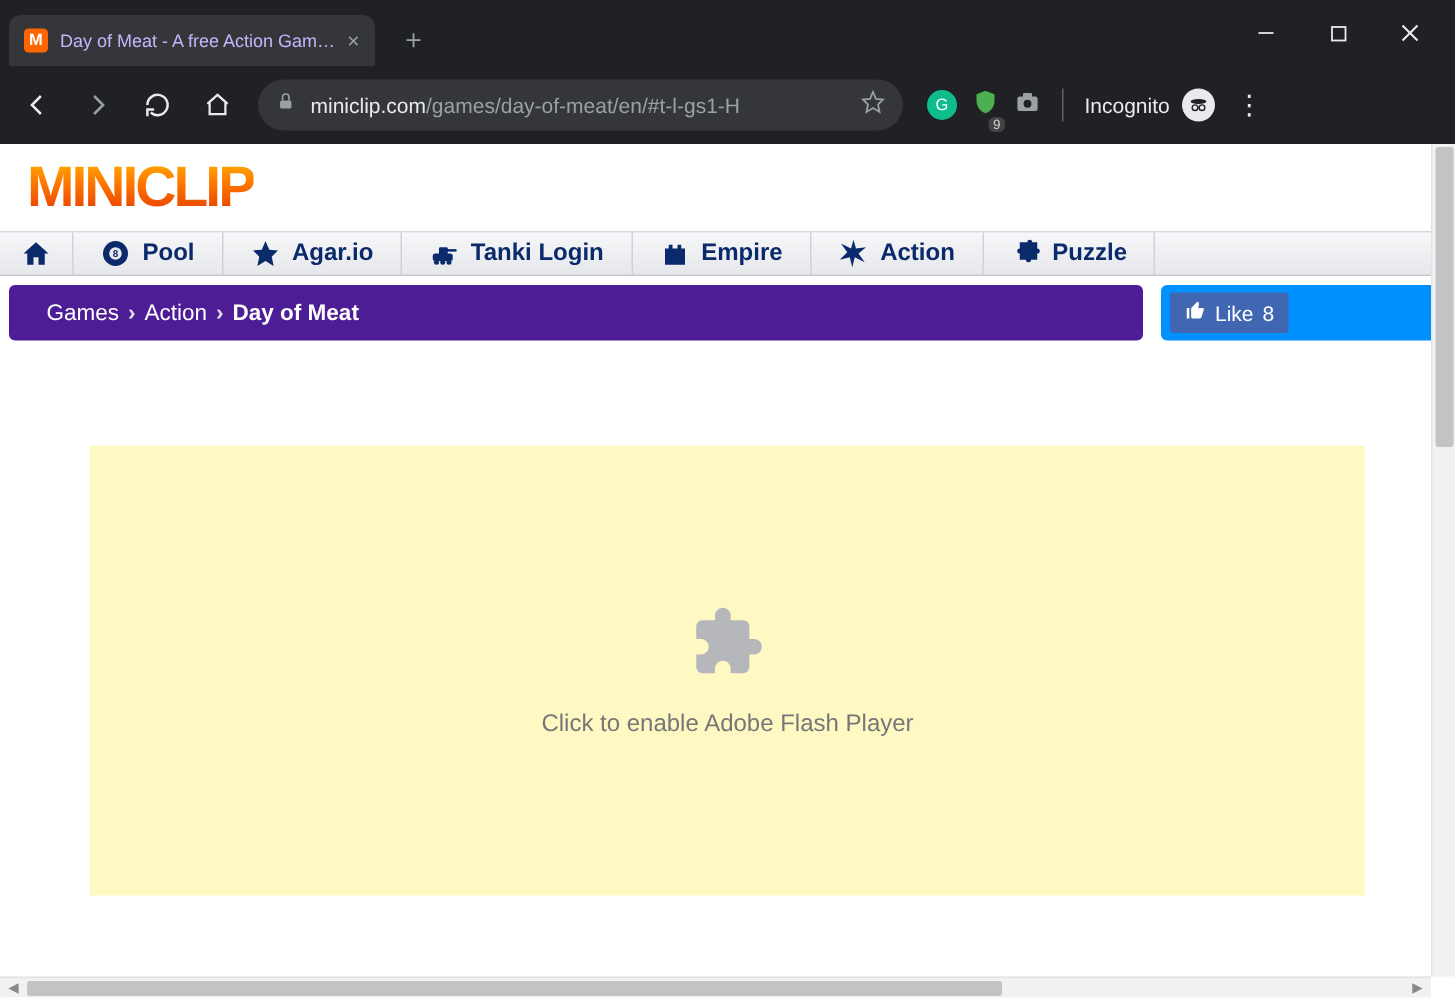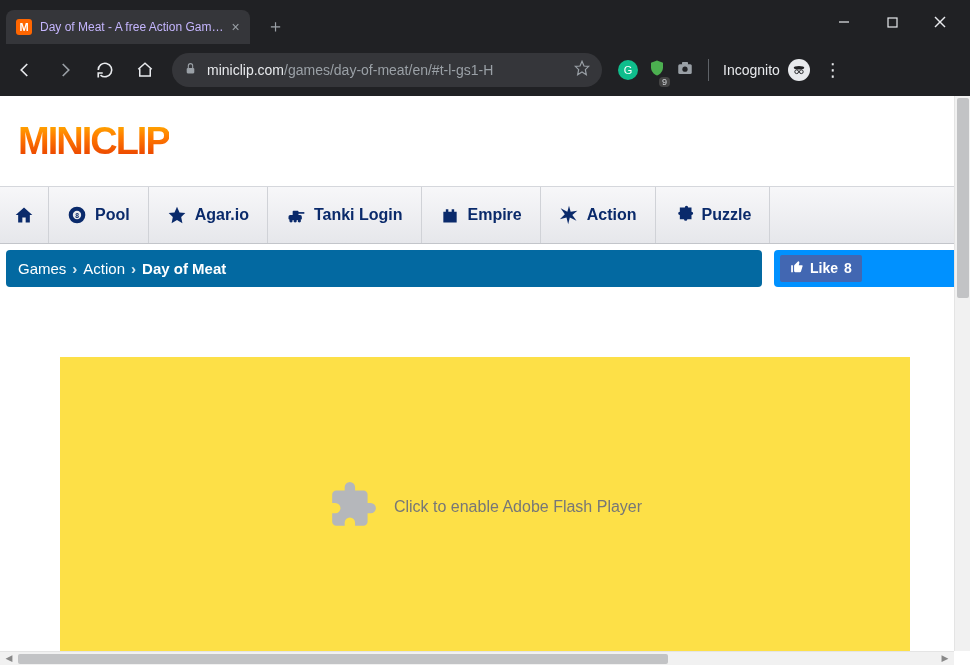--- a/index.html
+++ b/index.html
@@ -29,44 +29,44 @@
 .ext-shield { color: #4caf50; position: relative; }
 .ext-shield .badge { position: absolute; bottom: -6px; right: -4px; background: #444; color: #cfd2d5; font-size: 9px; padding: 0 3px; border-radius: 4px; }
 .ext-cam { color: #9aa0a6; font-size: 16px; }
 .divider-v { width: 1px; height: 22px; background: #5f6368; margin: 0 8px; }
 .incognito-label { color: #e8eaed; font-size: 14px; display: flex; align-items: center; gap: 8px; }
 .spy-icon { width: 22px; height: 22px; background: #e8eaed; border-radius: 50%; display: flex; align-items: center; justify-content: center; }
 .menu-dots { color: #e8eaed; font-size: 18px; width: 34px; text-align: center; cursor: pointer; }
 
 
 .page { background: #fff; height: calc(665px - 96px - 14px); overflow: hidden; position: relative; }
-.page-header { display: flex; align-items: center; padding: 26px 18px; gap: 22px; }
+.page-header { display: flex; align-items: center; padding: 10px 18px; gap: 22px; }
 .logo { font-family: 'Arial Black', sans-serif; font-size: 38px; font-weight: 900; letter-spacing: -2px; background: linear-gradient(180deg, #ffb300 0%, #ff7a00 40%, #e63900 100%); -webkit-background-clip: text; background-clip: text; -webkit-text-fill-color: transparent; line-height: 1; }
 .search-box { flex: 1; max-width: 400px; display: flex; align-items: center; border: 1px solid #bbb; border-radius: 6px; height: 42px; padding: 0 10px; background: #fff; }
 .search-input { flex: 1; border: none; outline: none; font-size: 16px; color: #555; }
 .search-ico { color: #bbb; }
 .auth-area { margin-left: auto; display: flex; align-items: center; gap: 18px; }
 .signup-link { color: #0a2a6b; font-size: 17px; font-weight: bold; cursor: pointer; }
 .fb-box { width: 34px; height: 34px; background: #0a2a6b; border-radius: 5px; color: #fff; display: flex; align-items: center; justify-content: center; font-family: serif; font-size: 24px; font-weight: bold; }
 
-.nav-bar { display: flex; background: linear-gradient(180deg, #f7f7f9 0%, #e6e7eb 100%); border-top: 1px solid #d5d7dc; border-bottom: 1px solid #c3c5ca; height: 58px; }
+.nav-bar { display: flex; background: linear-gradient(180deg, #f7f7f9 0%, #e6e7eb 100%); border-top: 1px solid #d5d7dc; border-bottom: 1px solid #c3c5ca; height: 30px; }
 .nav-item { display: flex; align-items: center; gap: 8px; padding: 0 18px; color: #0a2a6b; font-size: 16px; font-weight: bold; border-right: 1px solid #d0d2d7; cursor: pointer; white-space: nowrap; }
 .nav-item:first-child { padding: 0 14px; }
 .nav-ico { color: #0a2a6b; display: flex; align-items: center; justify-content: center; }
 .nav-ico svg { width: 20px; height: 20px; }
 
 .crumb-row { display: flex; gap: 12px; padding: 6px 6px 0 6px; }
-.crumb-bar { flex: 1; background: #0369a1; color: #fff; border-radius: 4px; padding: 10px 12px; font-size: 15px; font-weight: 600; display: flex; align-items: center; gap: 6px; }
+.crumb-bar { flex: 1; background: #4c1d95; color: #fff; border-radius: 4px; padding: 10px 25px; font-size: 15px; font-weight: 600; display: flex; align-items: center; gap: 6px; }
 .crumb-link { cursor: pointer; font-weight: 500; }
 .crumb-sep { opacity: 0.85; }
 .crumb-current { font-weight: bold; }
 .like-wrap { background: #0091ff; border-radius: 4px; display: flex; align-items: center; padding: 4px 12px 4px 6px; width: 190px; }
-.like-btn { background: #4267b2; color: #fff; border-radius: 2px; padding: 5px 10px; display: flex; align-items: flex-start; gap: 6px; font-size: 14px; font-weight: bold; cursor: pointer; }
-
-.game-area { margin: 70px 60px 0 60px; background: #fde047; height: 300px; display: flex; align-items: center; justify-content: center; gap: 16px; color: #777; }
+.like-btn { background: #4267b2; color: #fff; border-radius: 2px; padding: 5px 10px; display: flex; align-items: center; gap: 6px; font-size: 14px; font-weight: normal; cursor: pointer; }
+
+.game-area { margin: 70px 60px 0 60px; background: #fef9c3; height: 300px; display: flex; flex-direction: column; align-items: center; justify-content: center; gap: 16px; color: #777; }
 .puzzle-ico { color: #b5b7bb; }
 .flash-text { font-size: 16px; }
 
 
 .v-scrollbar { position: absolute; right: 0; top: 96px; width: 16px; bottom: 14px; background: #f1f1f1; border-left: 1px solid #e4e4e4; }
 .v-thumb { position: absolute; left: 2px; width: 12px; background: #c2c3c5; border-radius: 2px; top: 2px; height: 200px; }
 .h-scrollbar { position: absolute; left: 0; right: 16px; bottom: 0; height: 14px; background: #f1f1f1; border-top: 1px solid #e4e4e4; }
 .h-thumb { position: absolute; top: 2px; height: 10px; background: #c2c3c5; border-radius: 2px; left: 18px; width: 650px; }
 .sb-arrow { position: absolute; width: 14px; height: 12px; display: flex; align-items: center; justify-content: center; font-size: 9px; color: #888; }
 </style>

